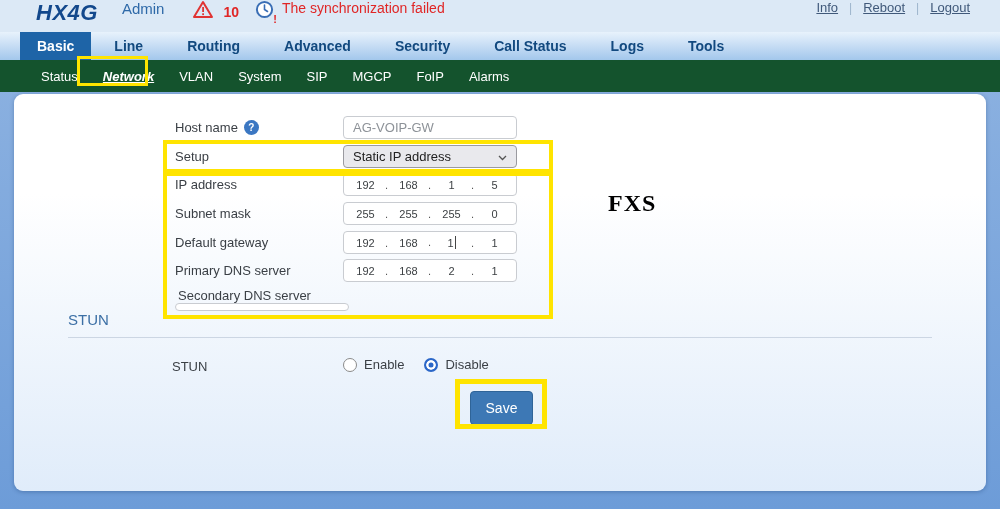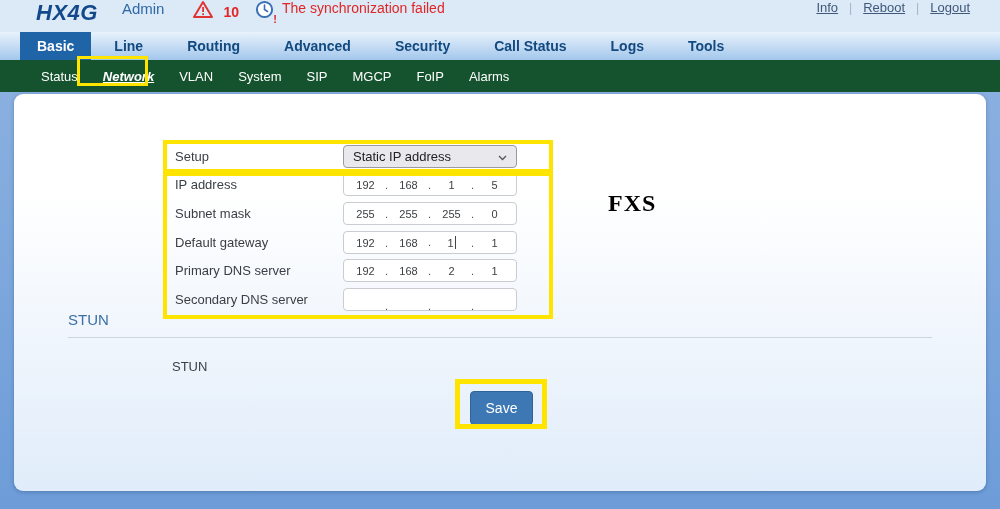--- a/index.html
+++ b/index.html
@@ -106,21 +106,21 @@
   .hl-ip      { left: 163px; top: 172px; width: 390px; height: 147px; border-width: 4px; }
   .hl-save    { left: 455px; top: 379px; width: 92px; height: 50px; border-width: 5px; }
 
   
   .row-host    { top: 22px; }
   .row-setup   { top: 51px; }
   .row-ip0     { top: 79px; }
   .row-ip1     { top: 108px; }
   .row-ip2     { top: 137px; }
   .row-ip3     { top: 165px; }
-  .row-ip4     { top: 194px; }
+  .row-ip4     { top: 194px; flex-direction: column; }
 </style>
 </head>
 <body>
 
 <div class="topbar">
   <span class="brand">HX4G</span>
   <span class="admin">Admin</span>
 
   <span class="warn-wrap">
     <span>
@@ -175,20 +175,27 @@
   <div class="subtab">System</div>
   <div class="subtab">SIP</div>
   <div class="subtab">MGCP</div>
   <div class="subtab">FoIP</div>
   <div class="subtab">Alarms</div>
 </div>
 
 <div class="content">
   <div class="panel">
 
+    <div class="row row-host">
+      <span class="row-label">
+        <span>Host name</span>
+        <span class="help-icon">?</span>
+      </span>
+      <input class="text-input" value="AG-VOIP-GW" style="">
+    </div>
 
     <div class="row row-setup">
       <span class="row-label">Setup</span>
       <div class="select">
         <span>Static IP address</span>
         <span>
           <svg width="9" height="6" viewBox="0 0 9 6">
               <path d="M1 1 L4.5 4.5 L8 1" fill="none" stroke="#555" stroke-width="1.3"></path>
             </svg>
         </span>
@@ -244,20 +251,30 @@
         <span class="octet"></span>
       </div>
     </div>
 
     <div class="fxs">FXS</div>
 
     <div class="section-title">STUN</div>
     <div class="divider"></div>
 
     <span class="stun-label">STUN</span>
+    <div class="radio-group">
+      <span class="radio-opt">
+        <span class="radio"></span>
+        <span class="radio-text">Enable</span>
+      </span>
+      <span class="radio-opt">
+        <span class="radio checked"></span>
+        <span class="radio-text">Disable</span>
+      </span>
+    </div>
 
     <button class="save-btn">Save</button>
   </div>
 </div>
 
 <div class="hl hl-network"></div>
 <div class="hl hl-setup"></div>
 <div class="hl hl-ip"></div>
 <div class="hl hl-save"></div>
 

